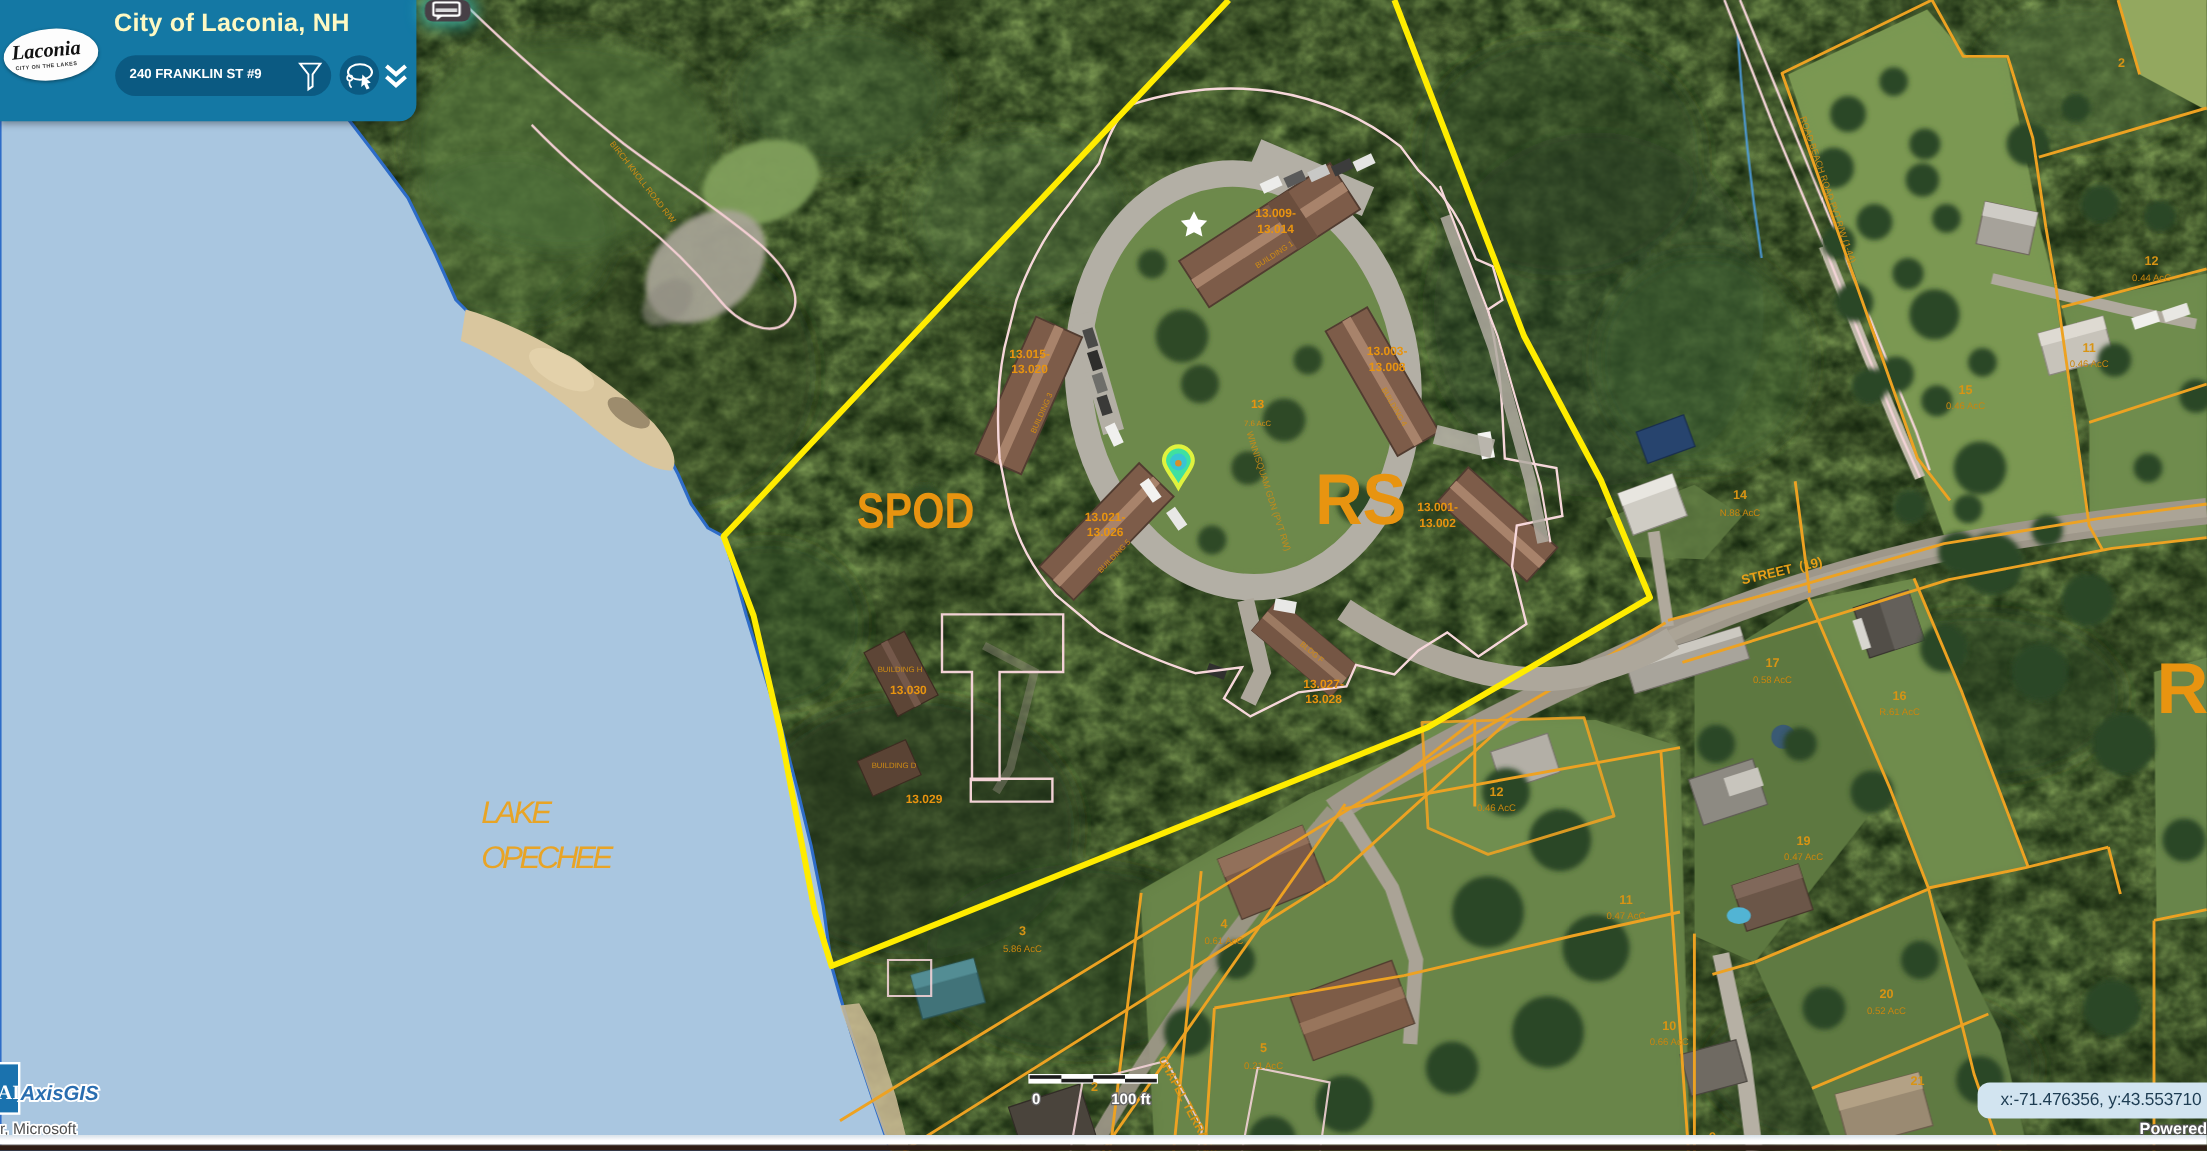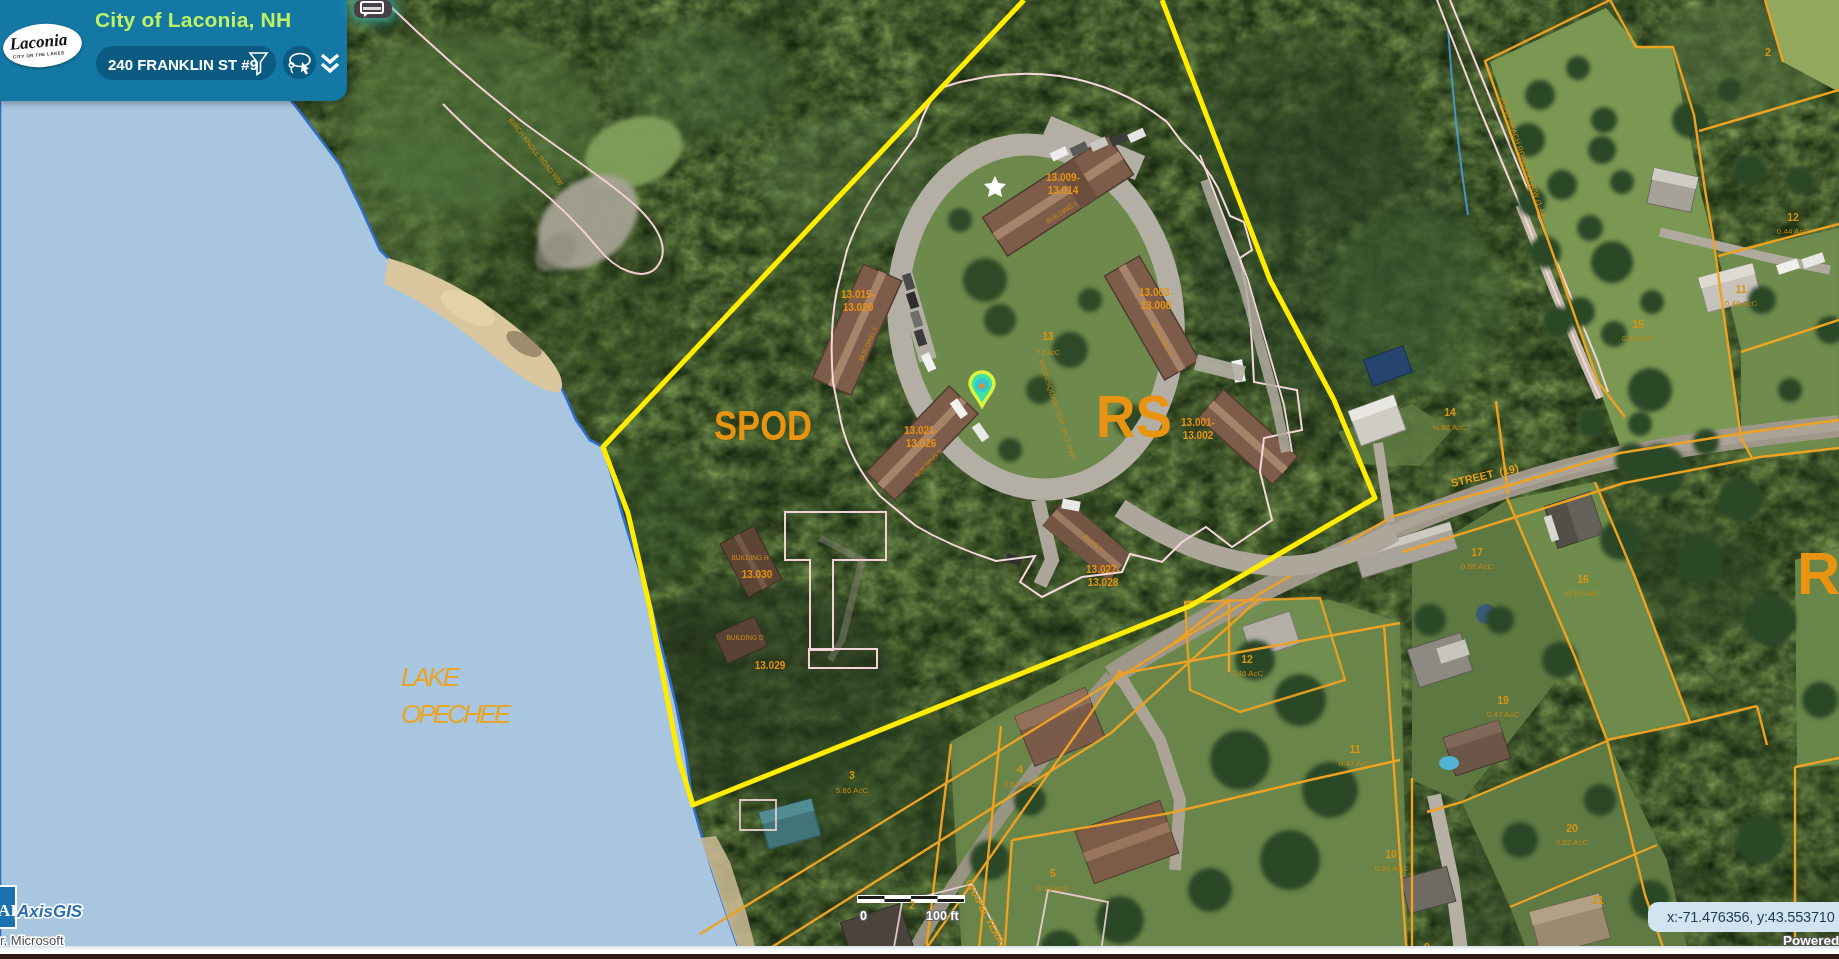--- a/index.html
+++ b/index.html
@@ -1,24 +1,24 @@
 <!DOCTYPE html>
 <html><head>
 <meta charset="utf-8">
 <style>
 html,body{margin:0;padding:0;background:#222;}
 #stage{position:relative;width:1839px;height:959px;overflow:hidden;font-family:"Liberation Sans",sans-serif;background:#3c5a33;}
 #stage svg{position:absolute;left:0;top:0;}
 .hdr{position:absolute;left:0;top:0;width:347px;height:101px;background:#1478a4;border-radius:0 0 14px 0;box-shadow:0 2px 6px rgba(0,0,0,.35);}
-.hdr .title{position:absolute;left:95px;top:8px;font-size:21px;font-weight:700;color:#bef264;letter-spacing:.2px;}
+.hdr .title{position:absolute;left:95px;top:8px;font-size:21px;font-weight:700;color:#fef9c3;letter-spacing:.2px;}
 .logo{position:absolute;left:3px;top:24px;width:79px;height:43px;background:#fdfdfd;border-radius:50%;transform:rotate(-5deg);box-shadow:0 1px 3px rgba(0,0,0,.4);}
 .logo .scr{position:absolute;left:7px;top:8px;font-family:"Liberation Serif",serif;font-style:italic;font-weight:700;font-size:17px;color:#111;}
 .logo .sub{position:absolute;left:9px;top:28px;font-size:4.5px;color:#333;font-weight:700;letter-spacing:.4px;}
 .pill{position:absolute;left:96px;top:46px;width:180px;height:34px;background:#0b5a82;border-radius:17px;color:#fff;}
-.pill .txt{position:absolute;left:12px;top:10px;font-size:15px;font-weight:700;}
+.pill .txt{position:absolute;left:12px;top:10px;font-size:11px;font-weight:700;}
 .cbtn{position:absolute;left:283px;top:46px;width:33px;height:33px;border-radius:50%;background:#0b5a82;}
 .notif{position:absolute;left:354px;top:0;width:38px;height:18px;background:#474046;border-radius:7px;box-shadow:0 0 12px 4px rgba(64,200,190,.75);}
 .attrib{position:absolute;left:0;top:884px;width:220px;height:70px;padding-left:23px;}
 .chip{position:absolute;left:1648px;top:902px;width:220px;height:30px;background:#d2e4f0;border-radius:10px;color:#1d3c52;font-size:14.5px;letter-spacing:-0.2px;line-height:30px;padding-left:19px;}
 .powered{position:absolute;left:1783px;top:933px;font-size:13.5px;font-weight:700;color:#fff;text-shadow:-1px -1px 0 #555,1px -1px 0 #555,-1px 1px 0 #555,1px 1px 0 #555;white-space:nowrap;}
 .whitebar{position:absolute;left:0;top:946px;width:1839px;height:8px;background:linear-gradient(#d8e2ea,#ffffff 55%);}
 .darkbar{position:absolute;left:0;top:954px;width:1839px;height:5px;background:#2f1d15;}
 .olt{fill:#e89410;font-weight:700;}
 </style>
 </head>

